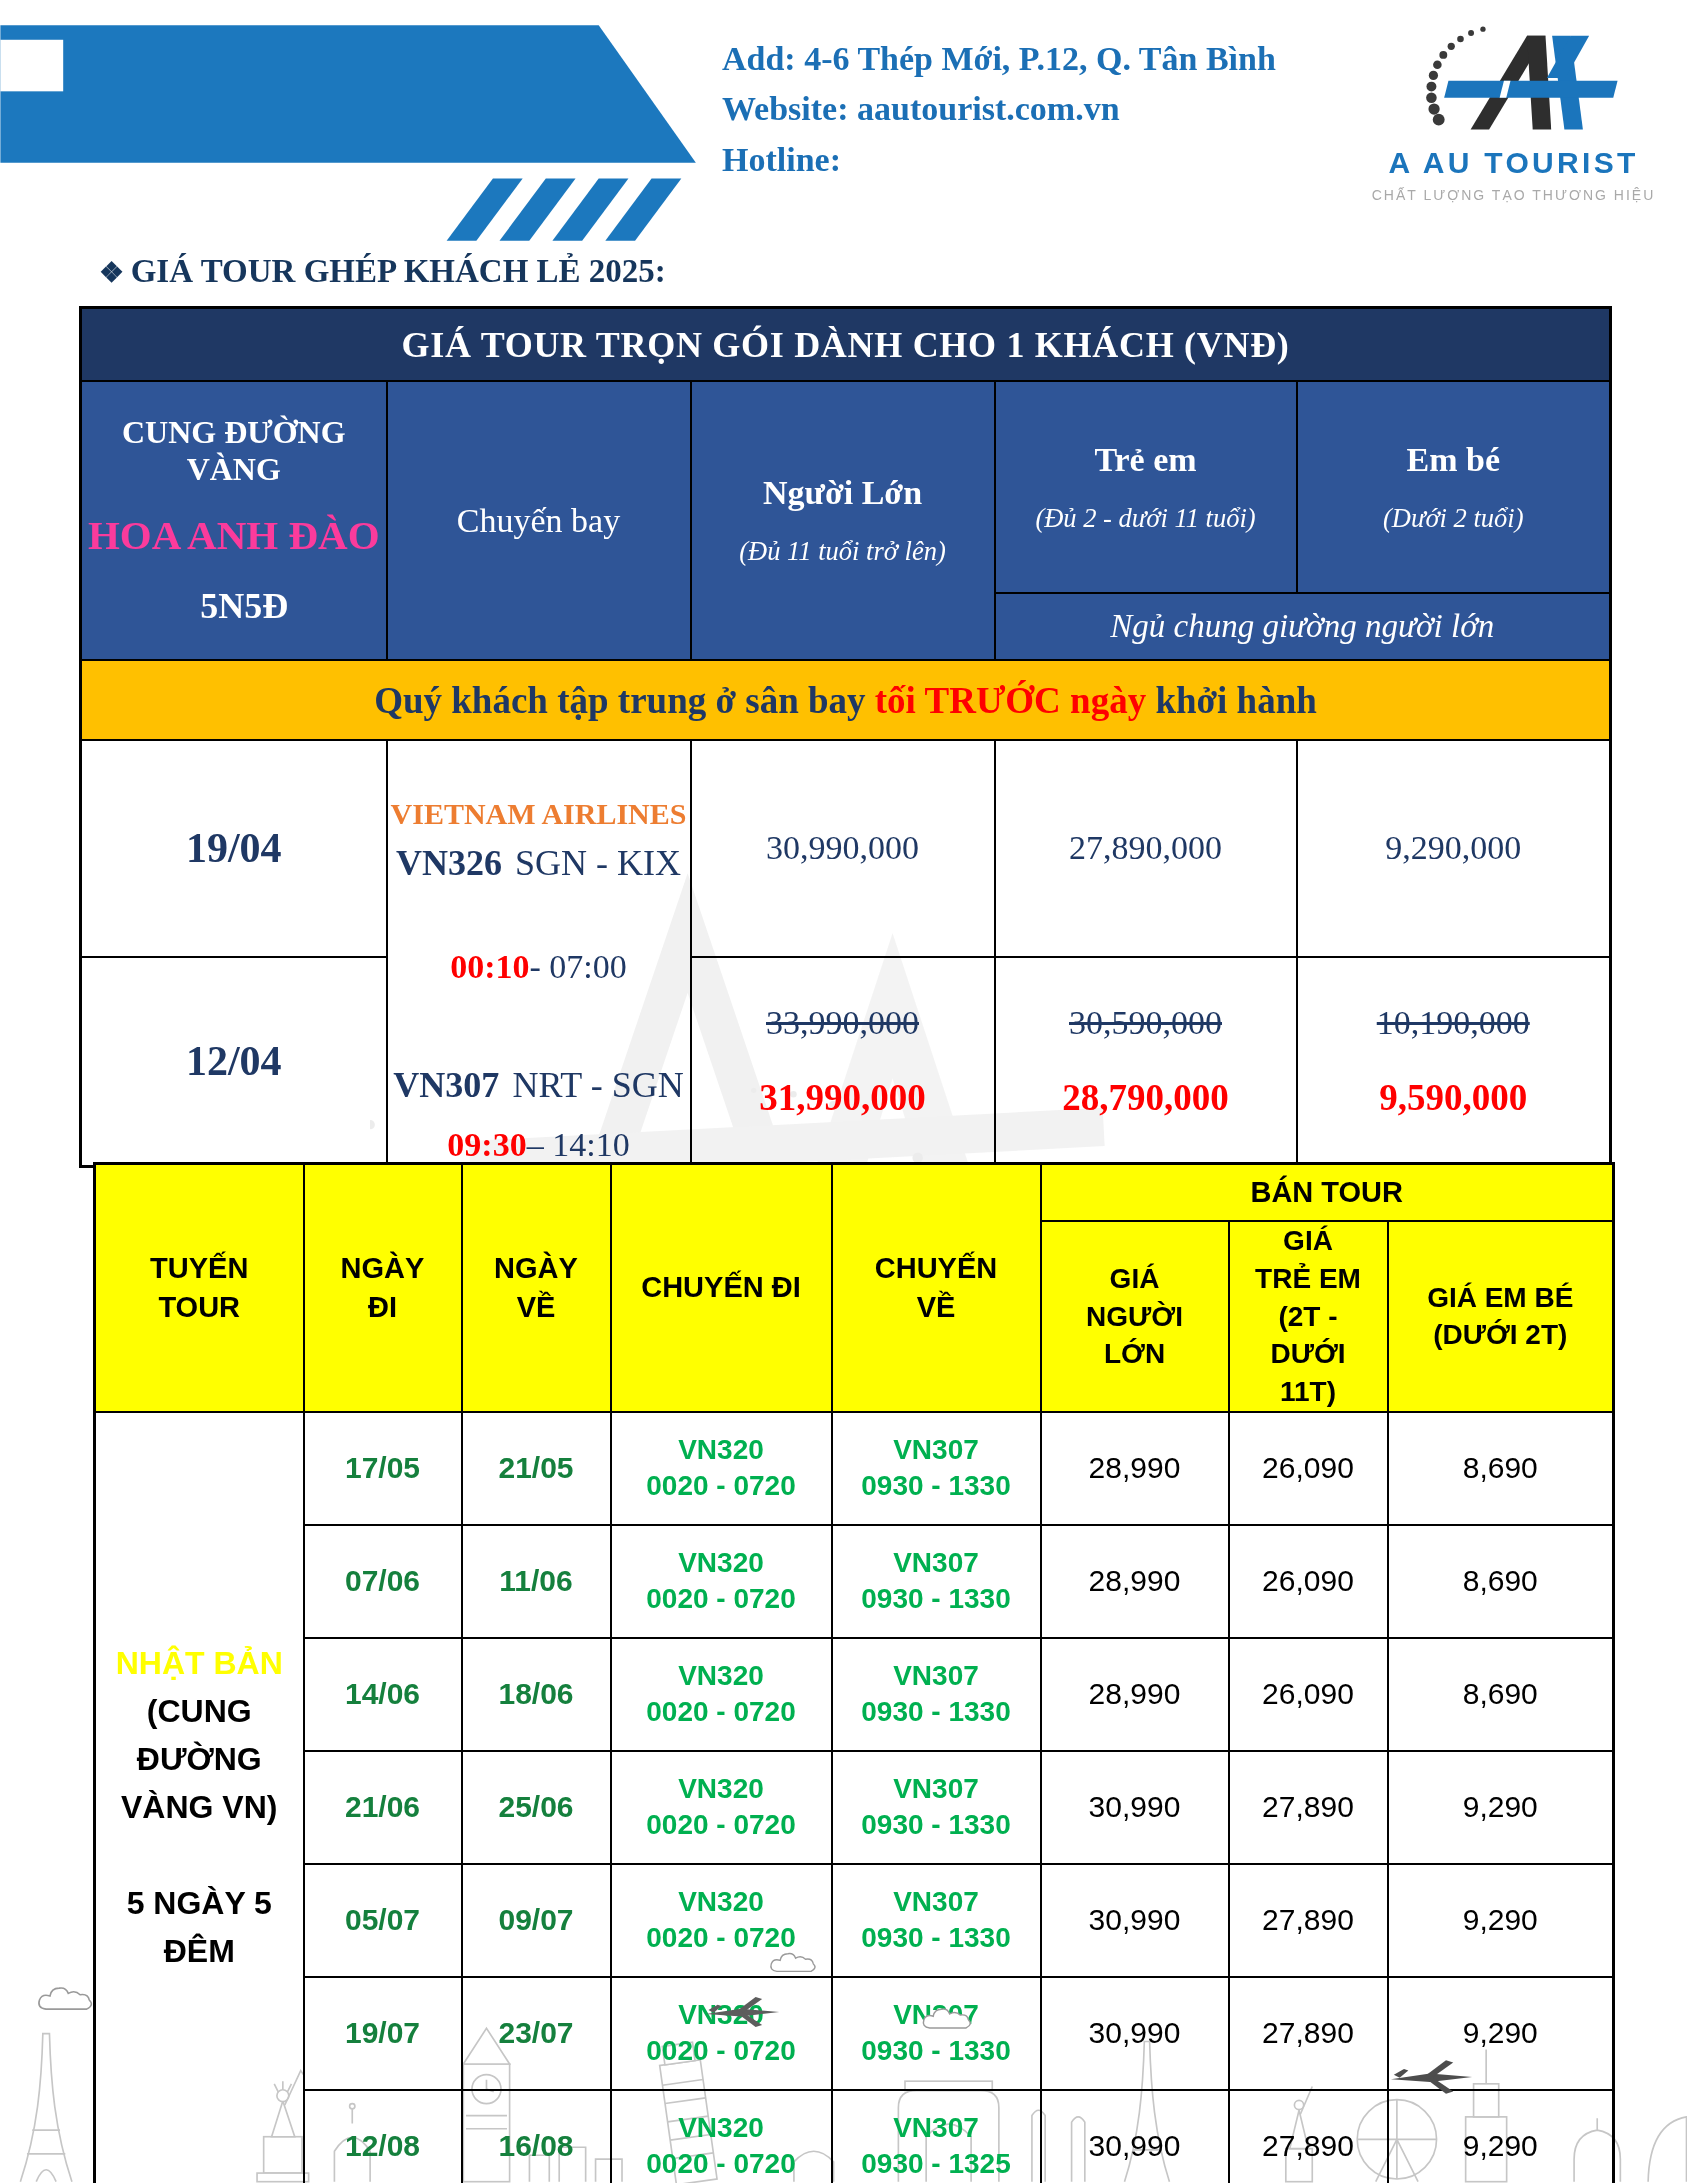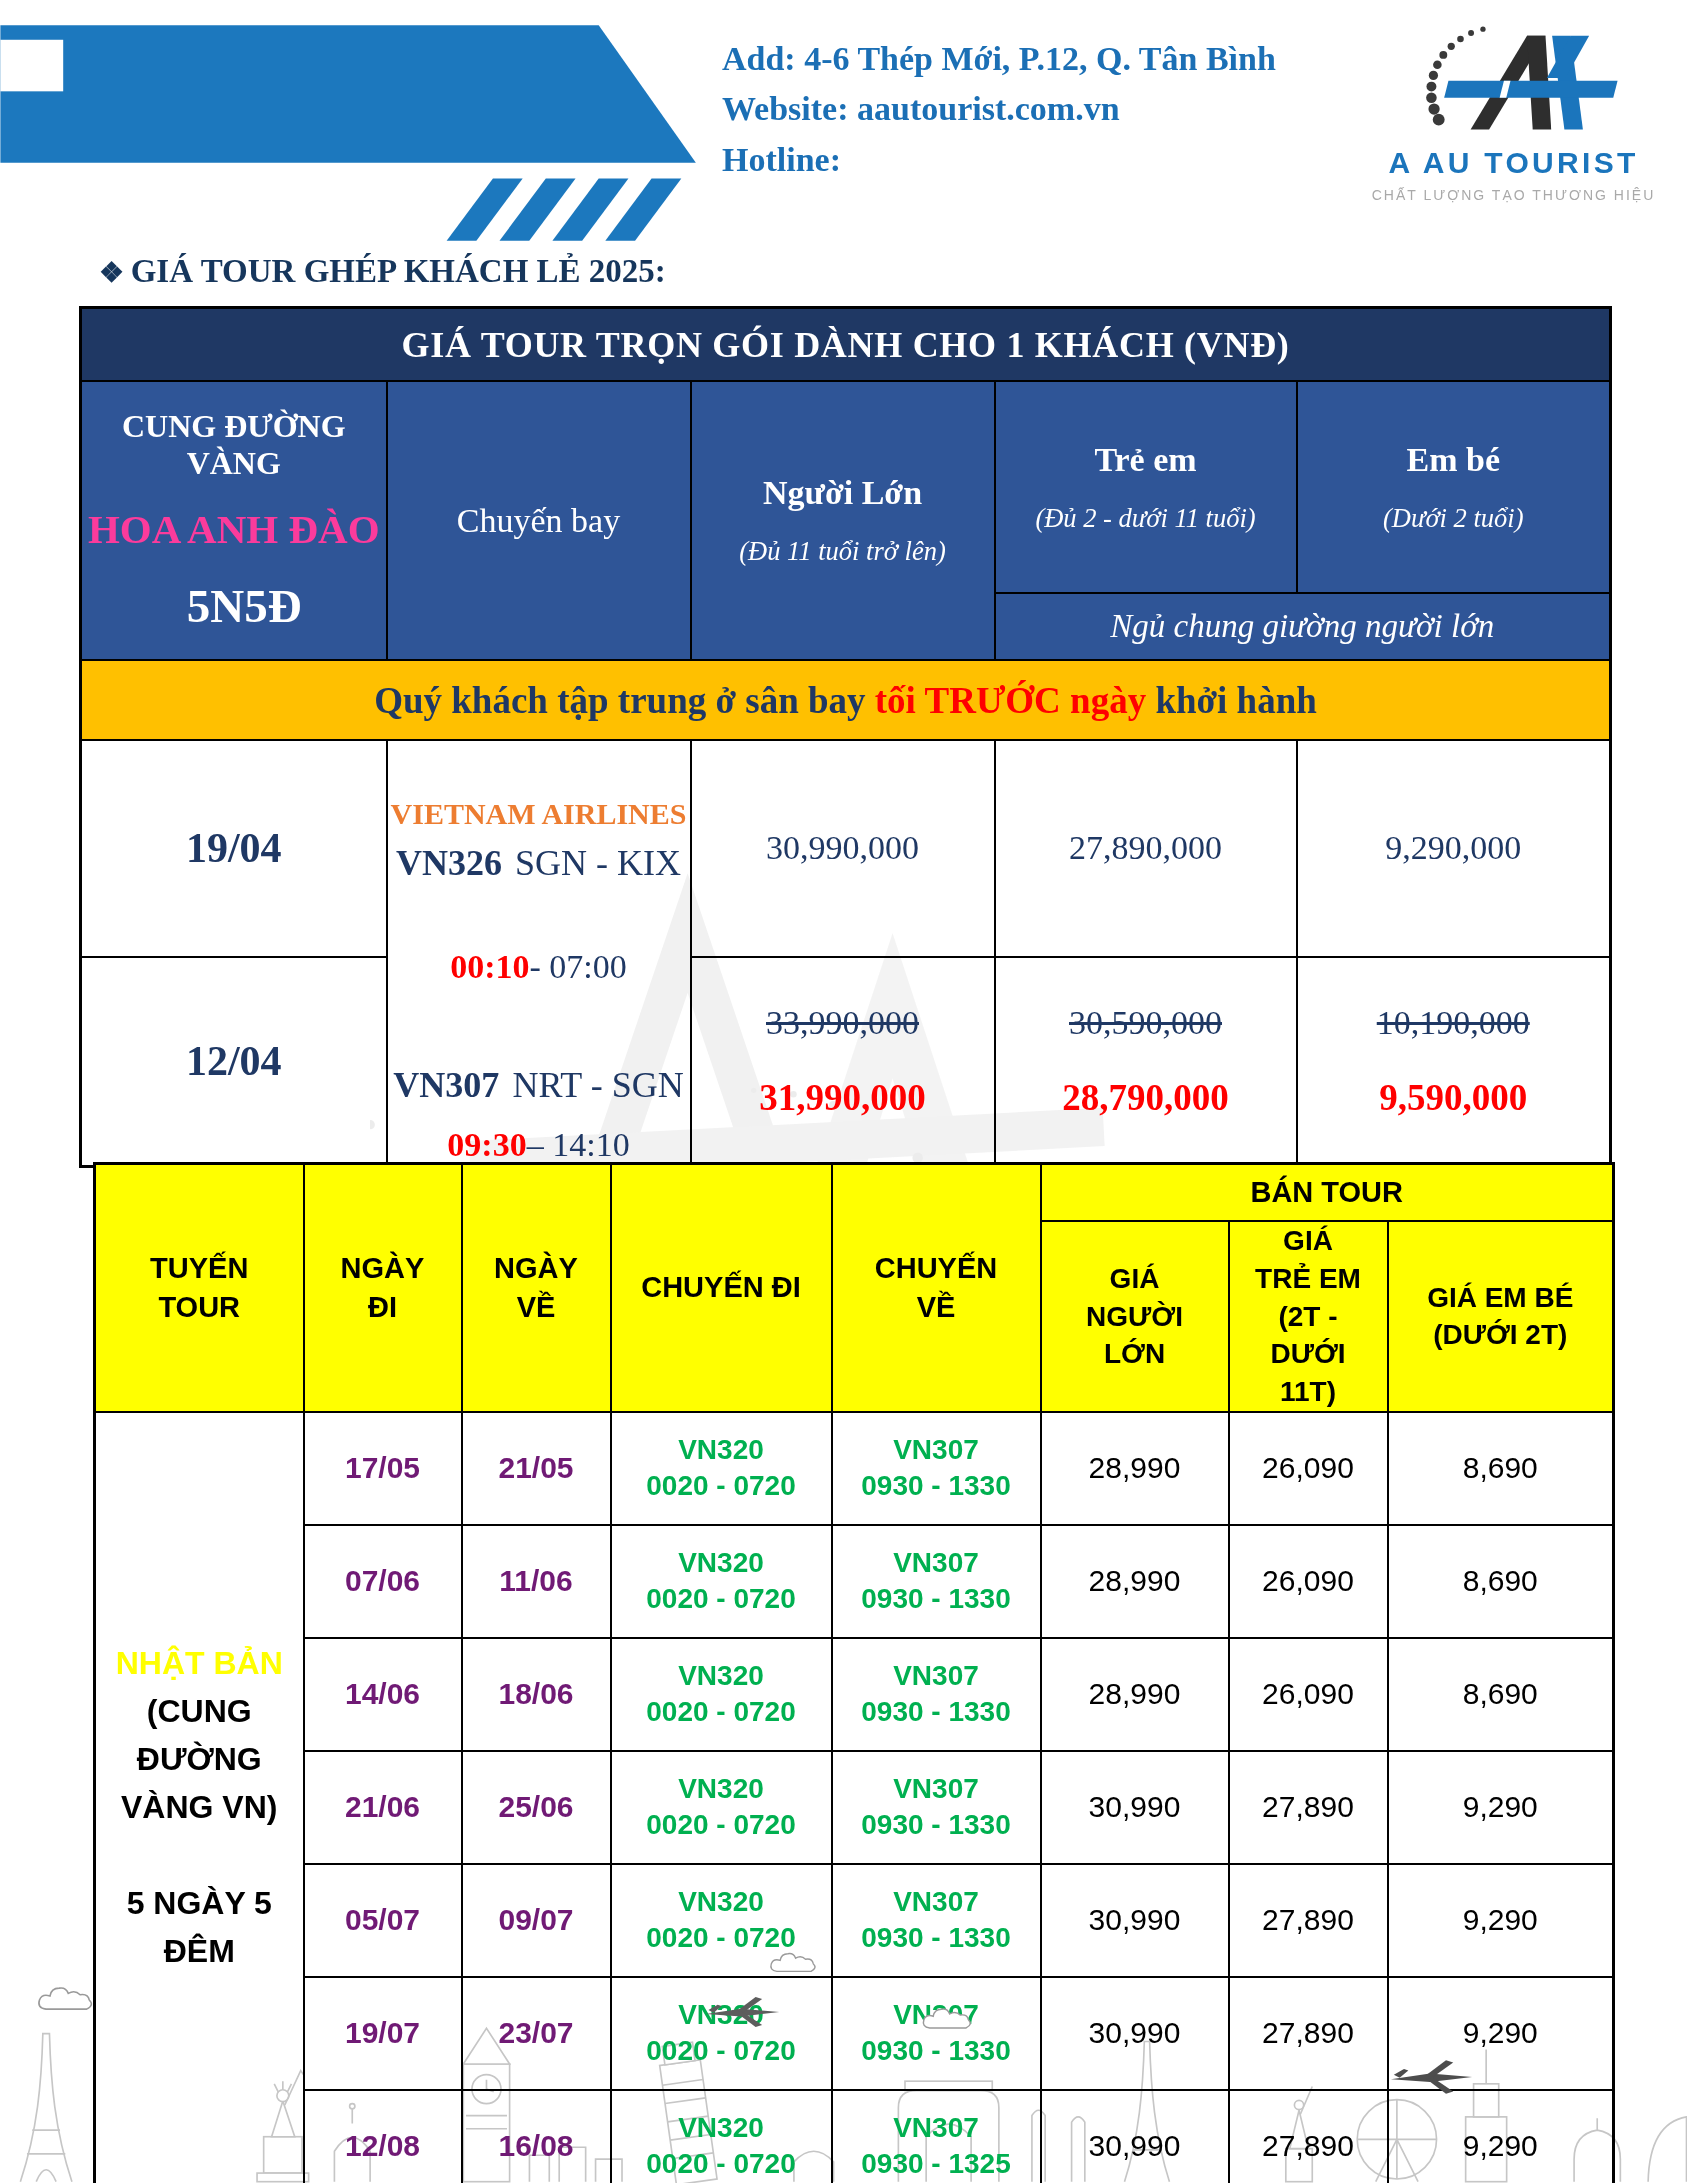--- a/index.html
+++ b/index.html
@@ -23,21 +23,21 @@
 
   
   table{border-collapse:collapse;table-layout:fixed;}
   td{border:2px solid #000;text-align:center;vertical-align:middle;overflow:hidden;}
   .t1{position:absolute;left:79px;top:306px;width:1530px;z-index:2;border:3.3px solid #000;}
   .t1-title td{background:#1f3864;color:#ffffff;font-size:36px;font-weight:bold;
                height:69px;letter-spacing:0.7px;}
   .bluehead{background:#2f5597;color:#ffffff;}
   .route-l1{font-size:32px;font-weight:bold;}
   .route-l2{font-size:41px;font-weight:bold;color:#fb3b9c;margin-top:22.5px;}
-  .route-l3{font-size:47px;font-weight:bold;margin-top:26px;padding-left:21px;}
+  .route-l3{font-size:36px;font-weight:bold;margin-top:26px;padding-left:21px;}
   .chuyenbay{font-size:34px;}
   .colhead-main{font-size:34px;font-weight:bold;}
   .colhead-note{font-size:26.5px;font-style:italic;margin-top:24px;}
   .t1-sub td{font-size:33px;font-style:italic;height:63px;}
   .t1-notice td{background:#ffc000;height:76px;font-size:37px;font-weight:bold;color:#1f3864;}
   .t1-notice .hl{color:#ff0000;}
   .t1 .datecell{color:#1f3864;font-size:42px;font-weight:bold;background:transparent;}
   .t1 .pricecell{color:#1f3864;font-size:34px;background:transparent;}
   .flightcell{background:transparent;padding-top:56px;vertical-align:top;}
   .fl-airline{color:#ed7d31;font-size:30px;font-weight:bold;}
@@ -55,21 +55,21 @@
       font-family:"Liberation Sans",sans-serif;}
   .t2 td{border:2px solid #000;}
   .yhead{background:#ffff00;font-weight:bold;font-size:28px;color:#000;line-height:1.35;}
   .bantour-row td{height:53px;font-size:29px;}
   .subhead-row td{height:180px;}
   .pad60{padding:0 40px;}
   .pad55{padding:0 36px;}
   .pad40{padding:0 26.5px;}
   .pad20{padding:0 24px;}
   .t2 .drow td{height:109px;background:transparent;}
-  .d-date{font-size:30px;font-weight:bold;color:#701a75;}
+  .d-date{font-size:30px;font-weight:bold;color:#15803d;}
   .d-flight{font-size:28px;font-weight:bold;color:#00b050;line-height:1.3;}
   .d-price{font-size:30px;color:#000;}
   .tourcell{background:#f9999b;font-weight:bold;font-size:32px;line-height:1.5;color:#000;
             padding:0 18.5px;}
   .tour-name{color:#ffff00;}
   .tour-spacer{height:48px;}
 
   
   .watermark{position:absolute;left:370px;top:814px;width:827px;height:595px;z-index:0;opacity:.55;}
   .skyline{position:absolute;left:0;top:2023px;width:1687px;height:160px;z-index:0;}

